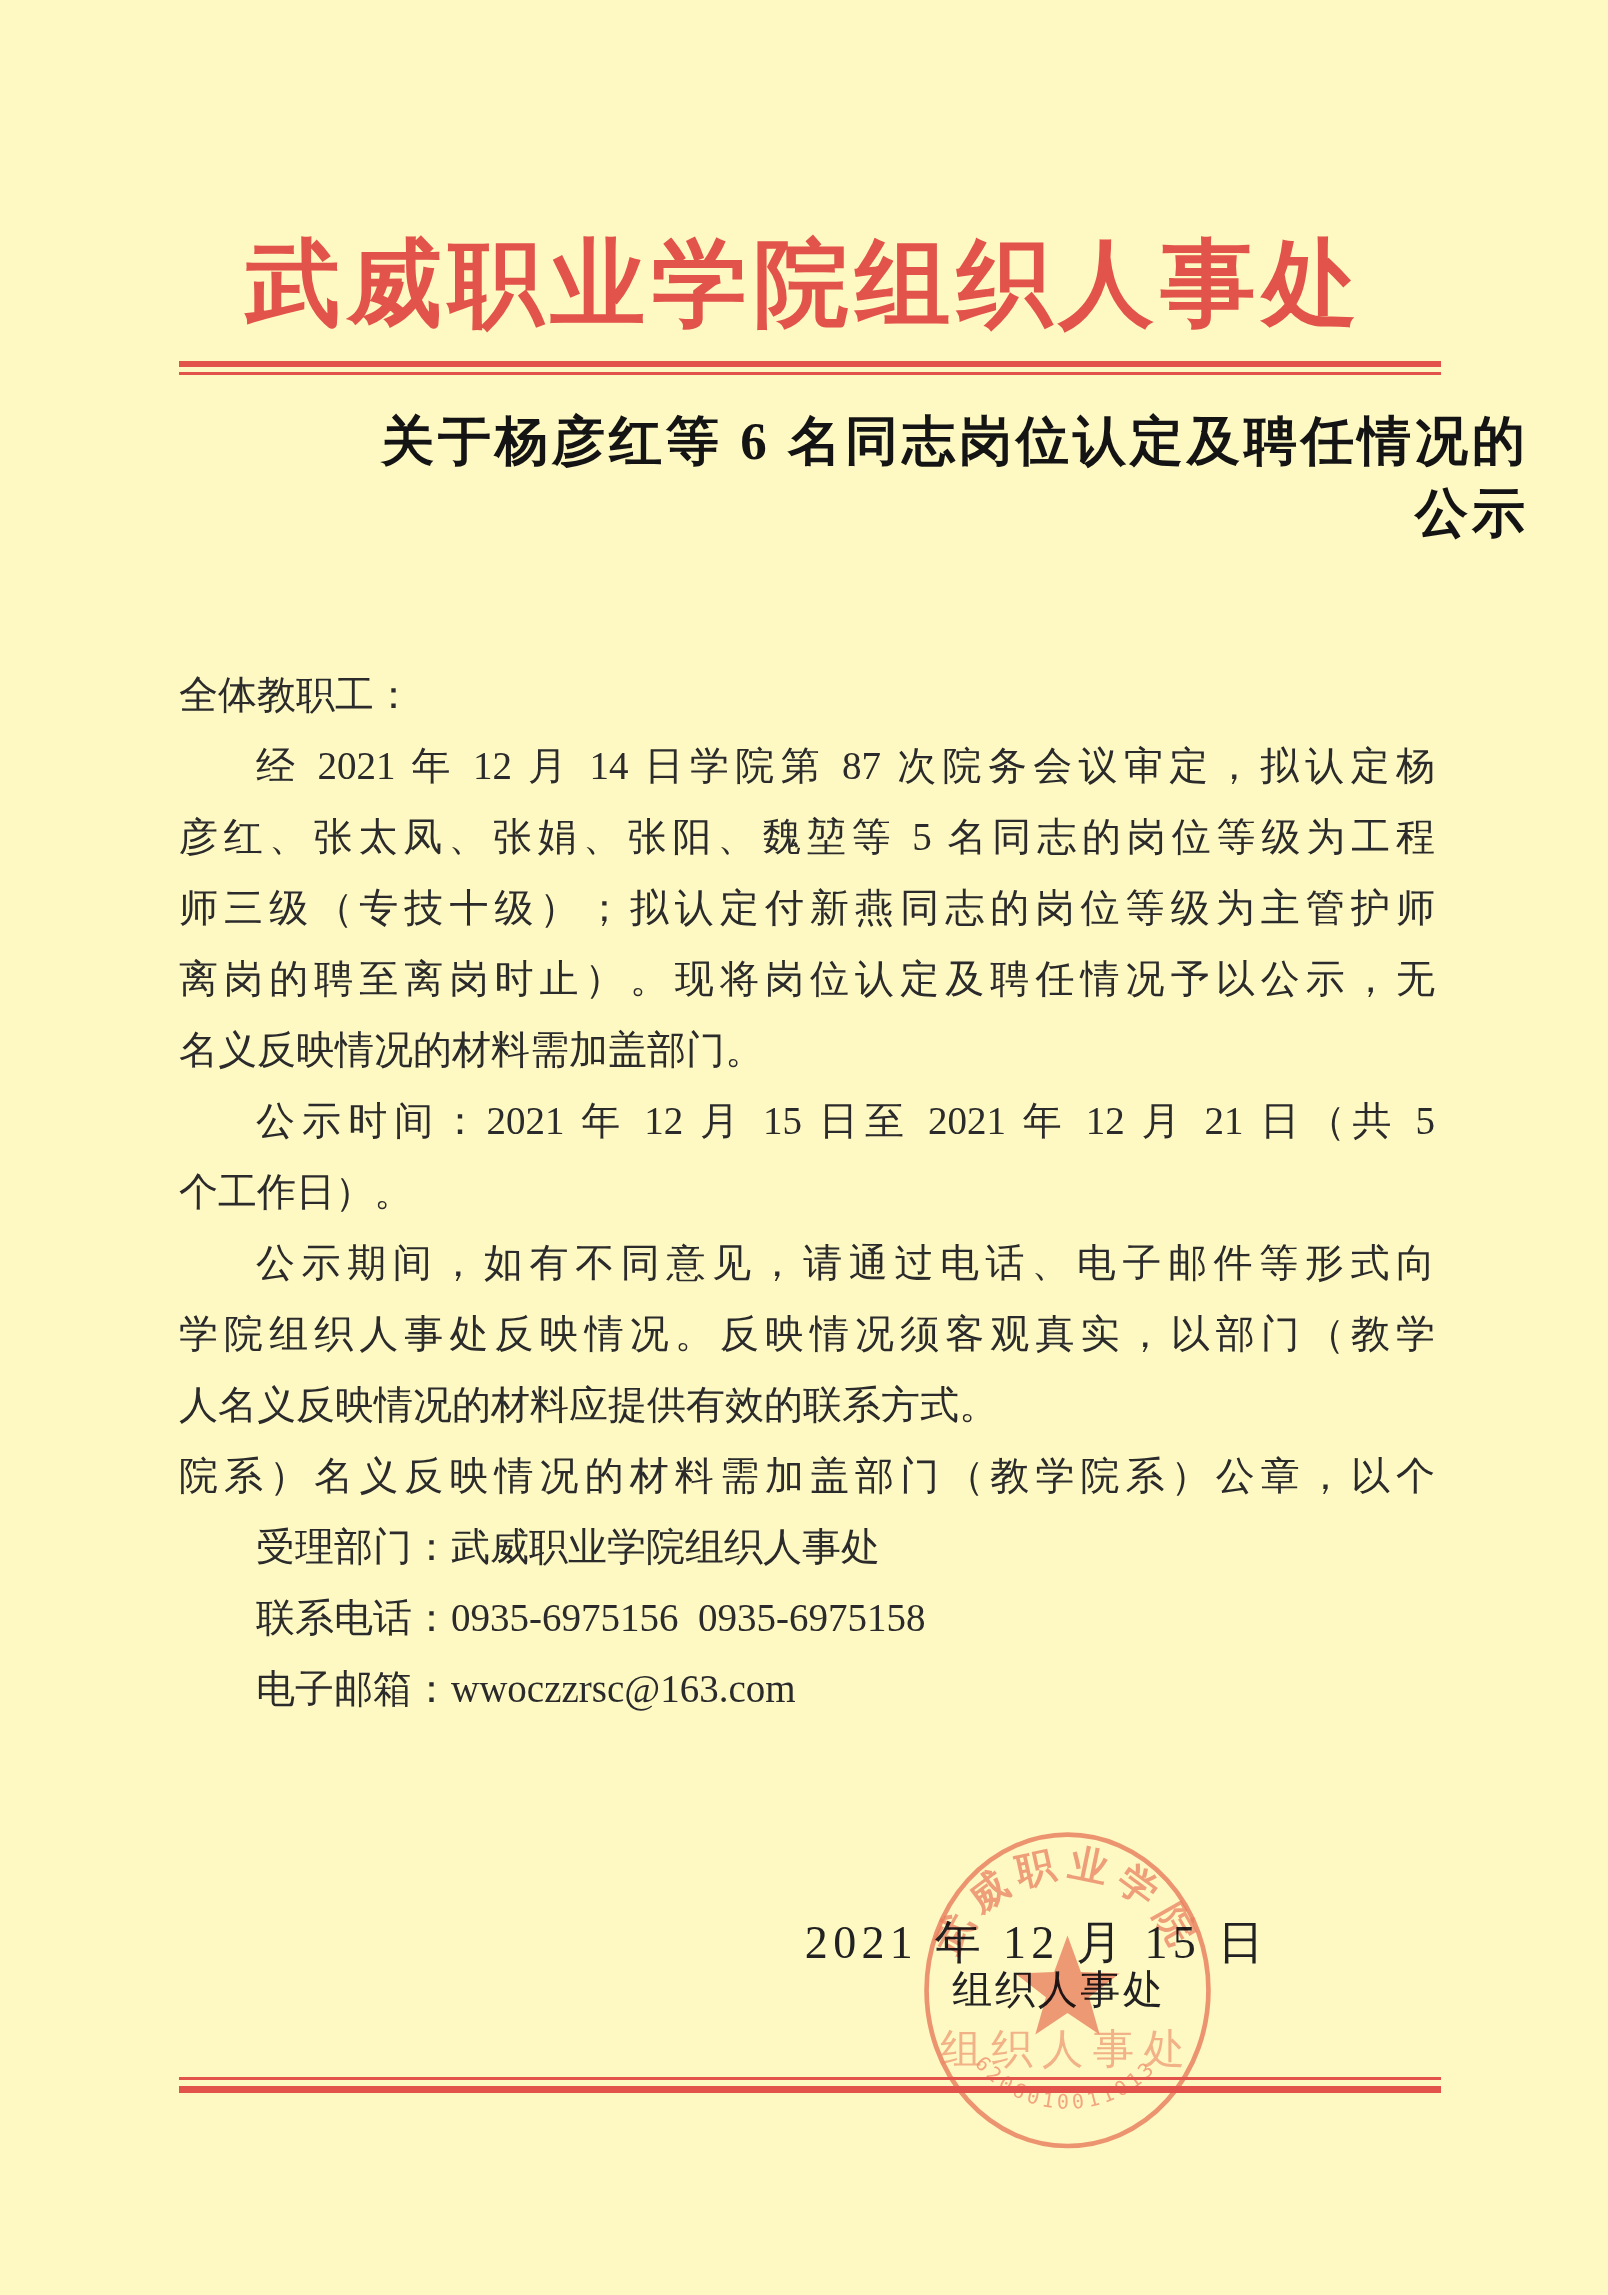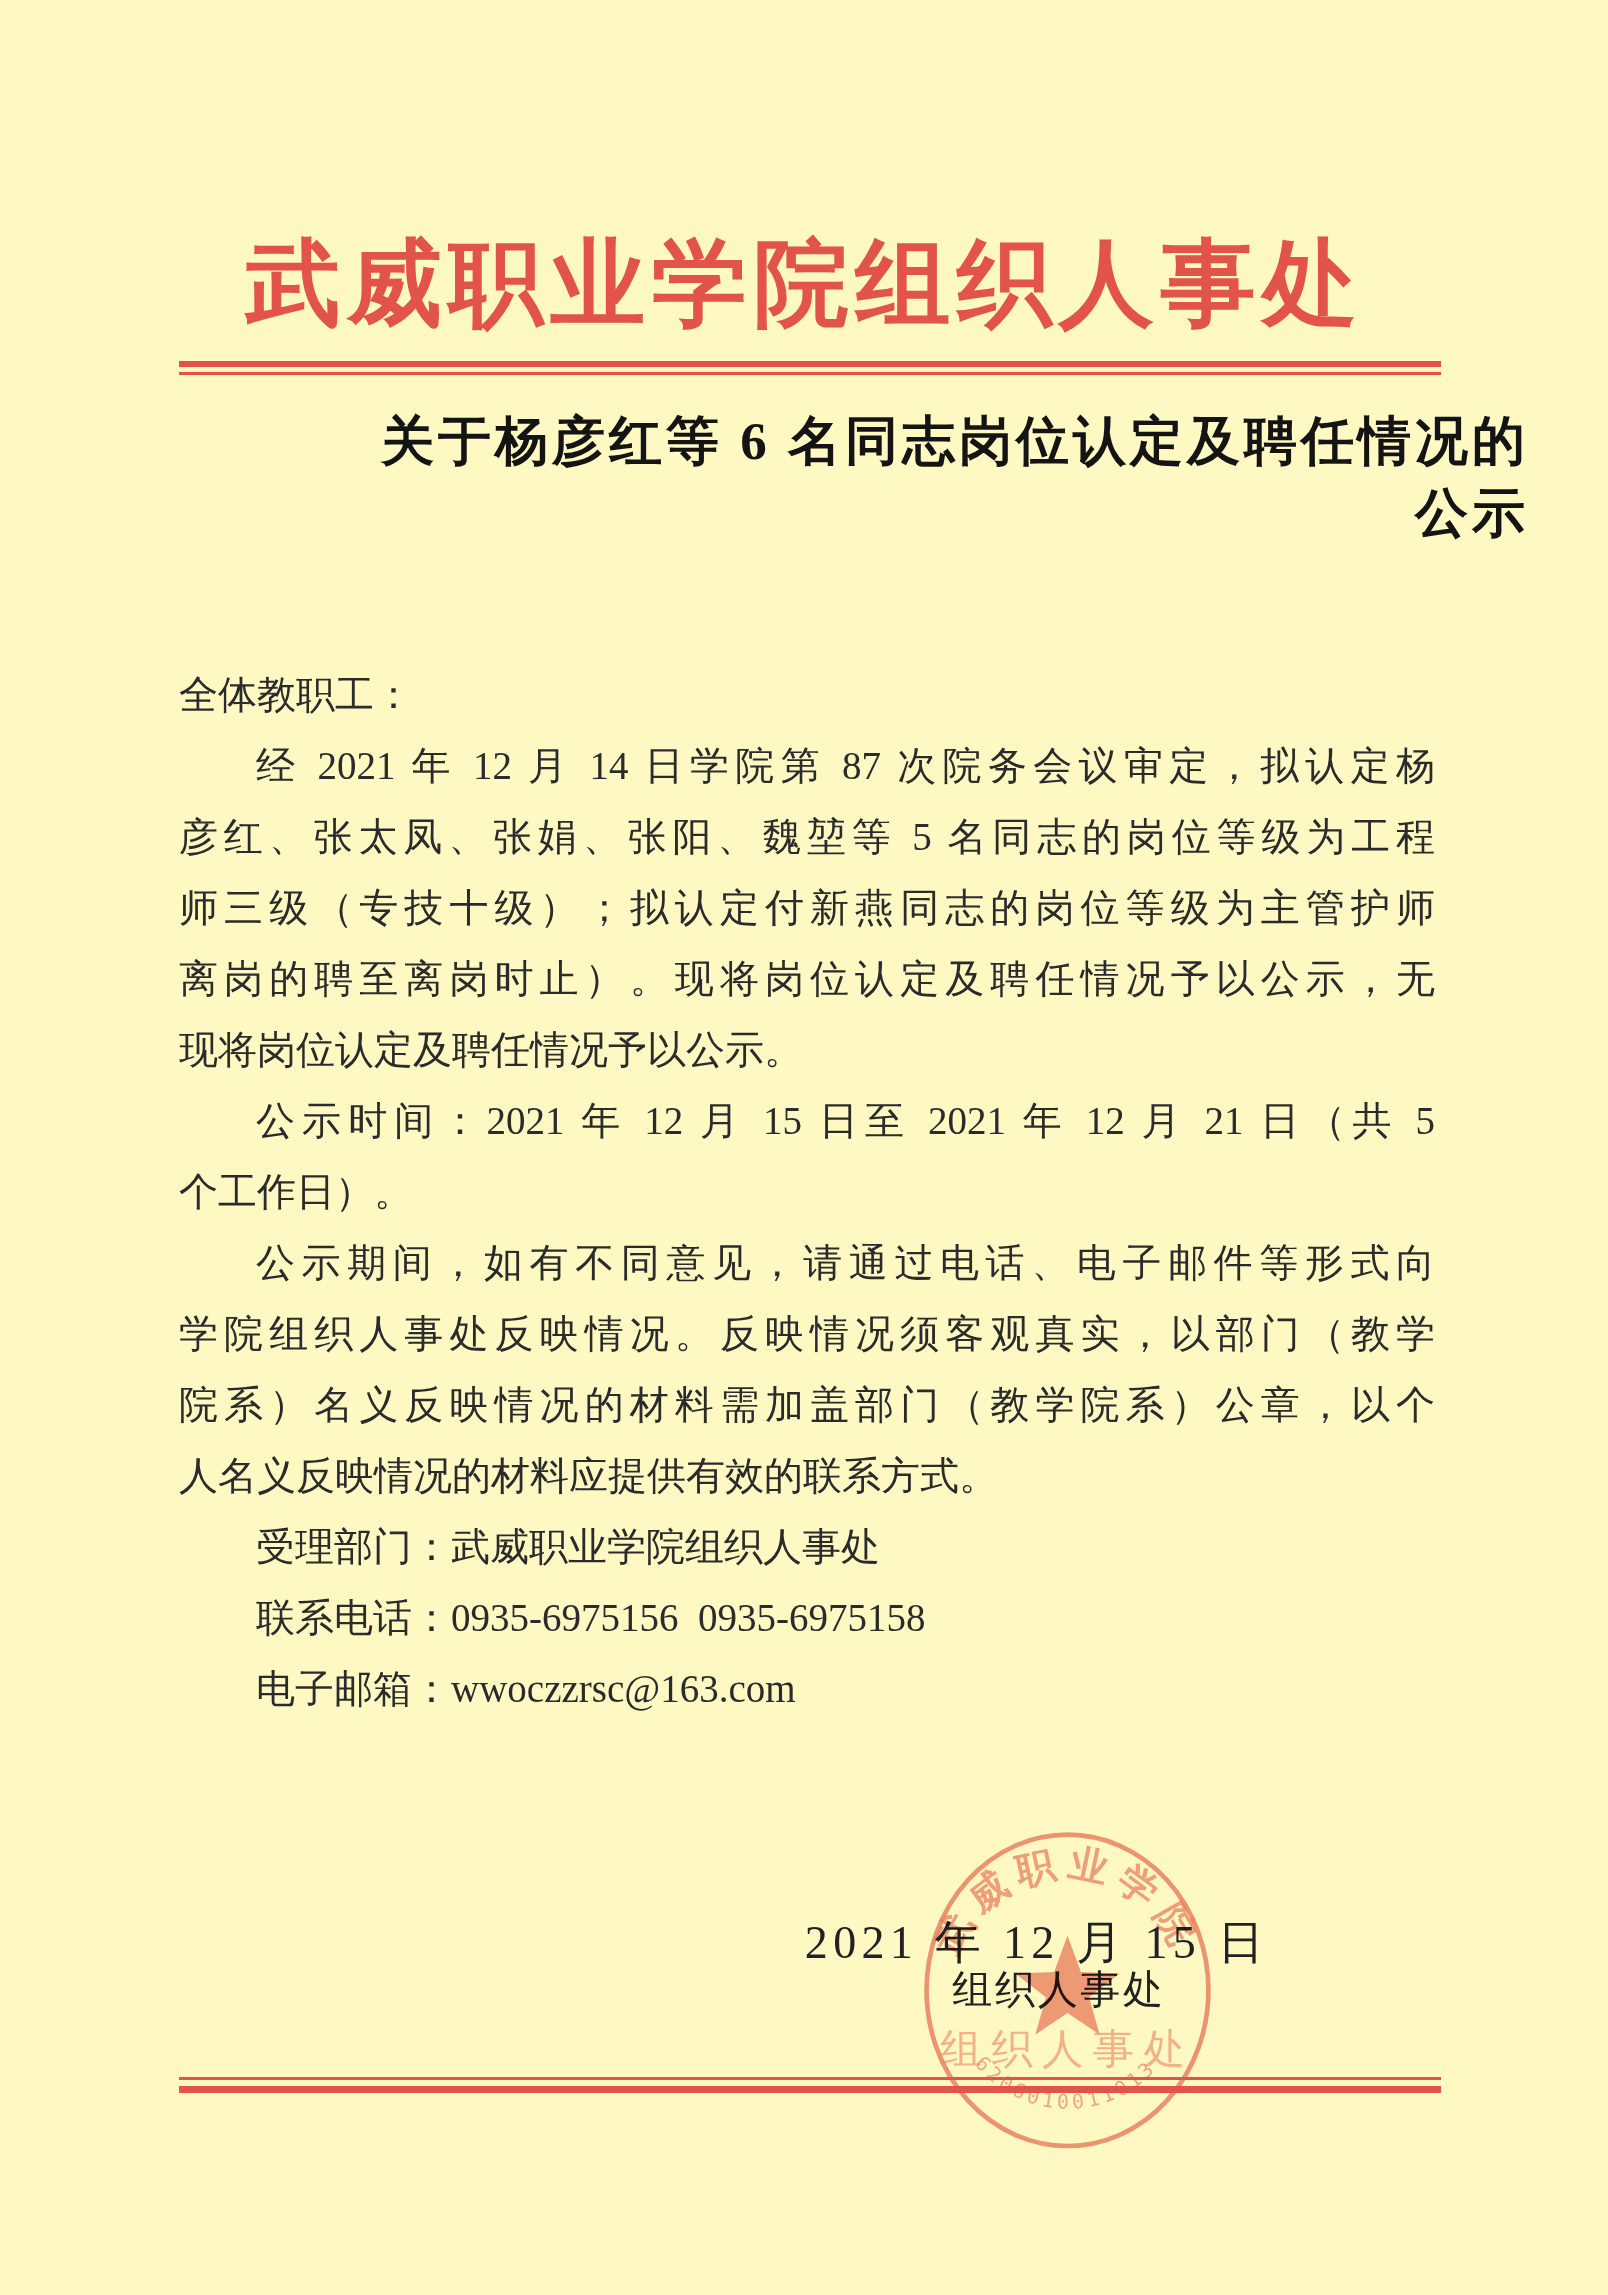--- a/index.html
+++ b/index.html
@@ -72,27 +72,27 @@
     <div>关于杨彦红等 6 名同志岗位认定及聘任情况的</div>
     <div>公示</div>
   </div>
 
   <div class="doc-body">
     <div class="line">全体教职工：</div>
     <div class="line indent full">经 2021 年 12 月 14 日学院第 87 次院务会议审定，拟认定杨</div>
     <div class="line full">彦红、张太凤、张娟、张阳、魏堃等 5 名同志的岗位等级为工程</div>
     <div class="line full">师三级（专技十级）；拟认定付新燕同志的岗位等级为主管护师</div>
     <div class="line full">离岗的聘至离岗时止）。现将岗位认定及聘任情况予以公示，无</div>
-    <div class="line">现将岗位认定及聘任情况予以公示。</div>
+    <div class="line">名义反映情况的材料需加盖部门。</div>
     <div class="line indent full">公示时间：2021 年 12 月 15 日至 2021 年 12 月 21 日（共 5</div>
     <div class="line">个工作日）。</div>
     <div class="line indent full">公示期间，如有不同意见，请通过电话、电子邮件等形式向</div>
     <div class="line full">学院组织人事处反映情况。反映情况须客观真实，以部门（教学</div>
+    <div class="line">人名义反映情况的材料应提供有效的联系方式。</div>
     <div class="line full">院系）名义反映情况的材料需加盖部门（教学院系）公章，以个</div>
-    <div class="line">人名义反映情况的材料应提供有效的联系方式。</div>
     <div class="line indent">受理部门：武威职业学院组织人事处</div>
     <div class="line indent">联系电话：0935-6975156  0935-6975158</div>
     <div class="line indent">电子邮箱：wwoczzrsc@163.com</div>
   </div>
 
   <div class="sig">组织人事处</div>
 
   <div class="sig-date">2021 年 12 月 15 日</div>
 
   <svg class="seal" width="301" height="334" viewBox="0 0 450 500">

